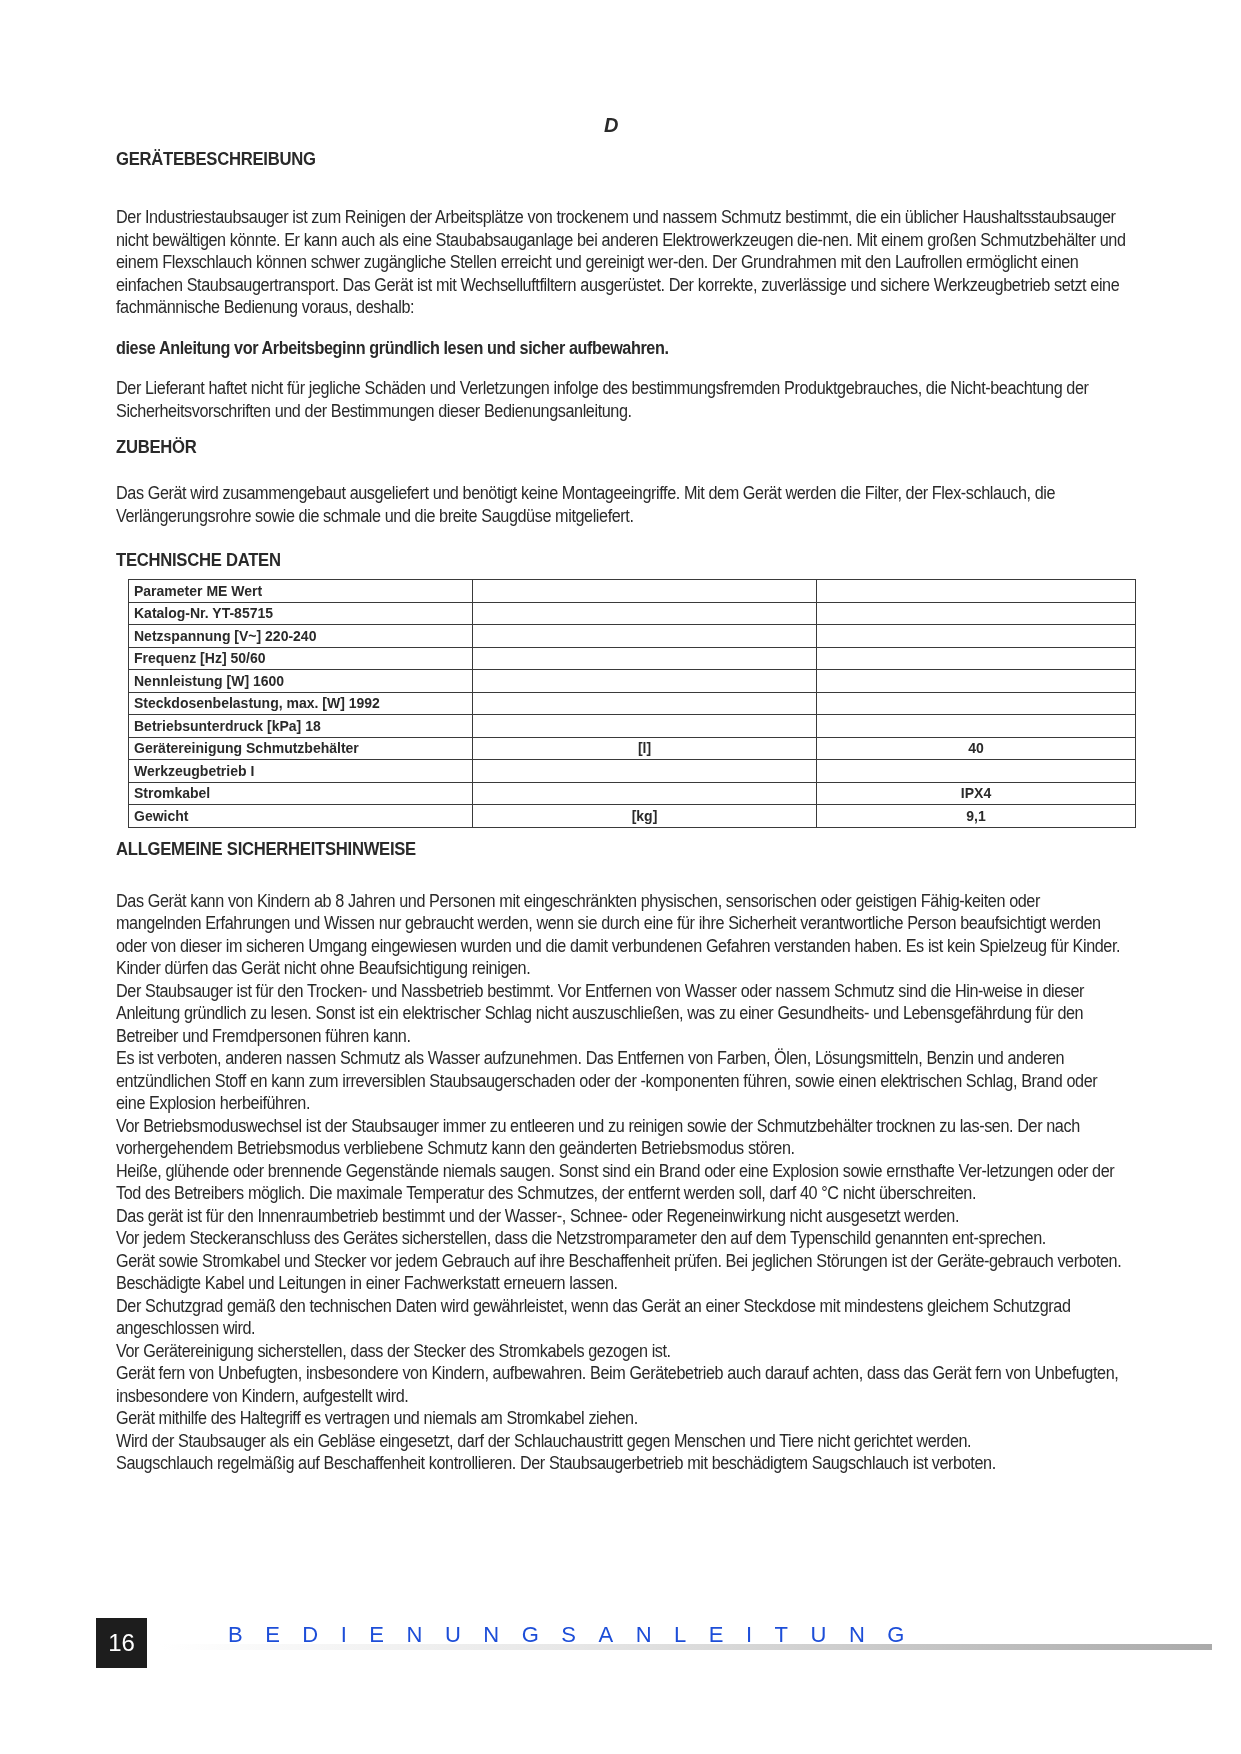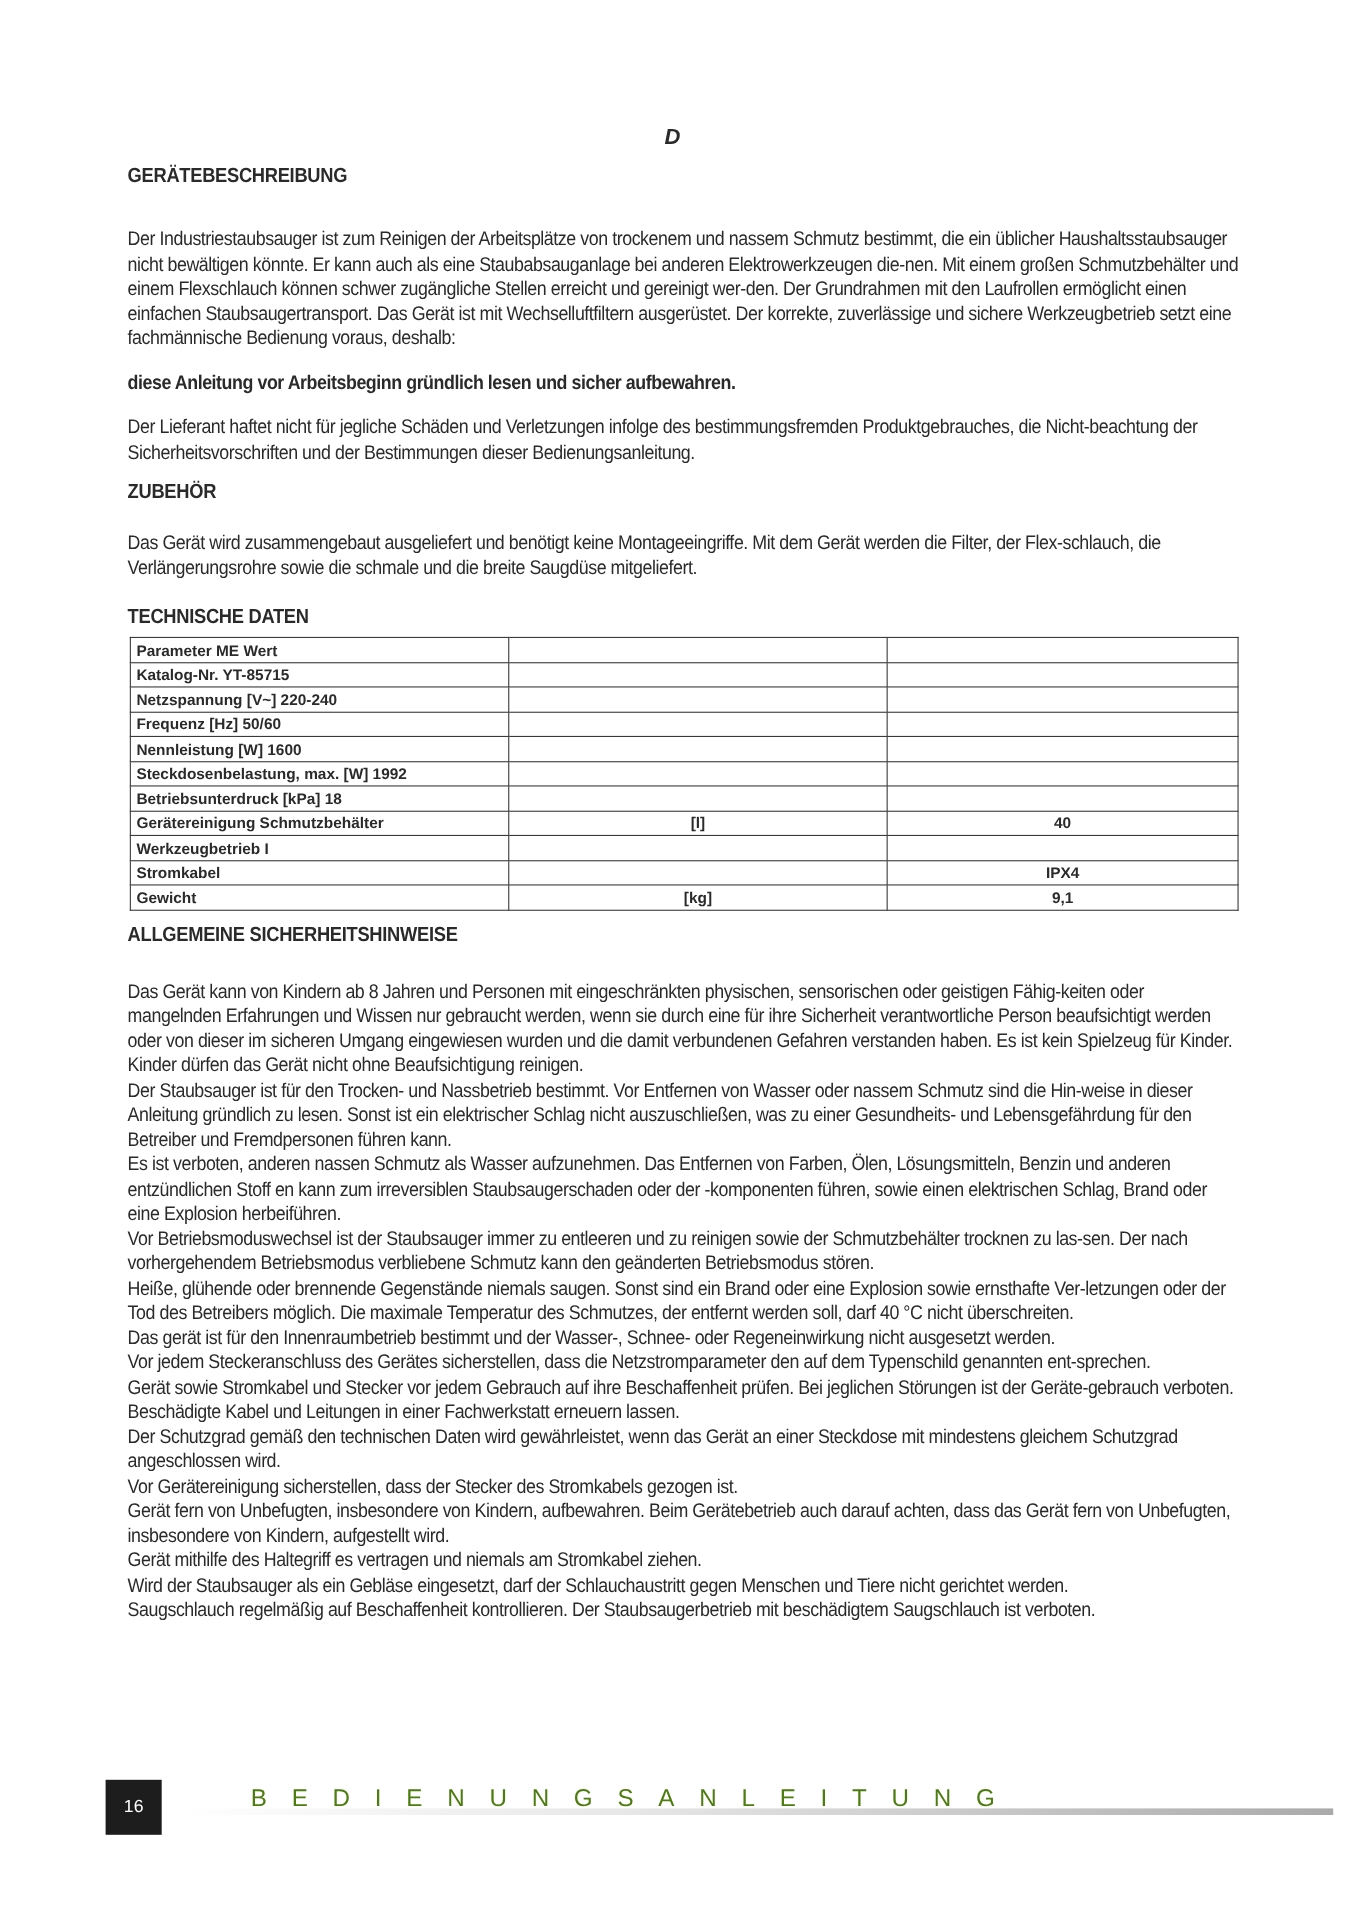--- a/index.html
+++ b/index.html
@@ -3,29 +3,29 @@
 <meta charset="utf-8">
 <style>
   html, body { margin: 0; padding: 0; background: #ffffff; }
   body { width: 1241px; height: 1754px; position: relative; overflow: hidden;
          font-family: "Liberation Sans", sans-serif; color: #2a2a2a; }
   .lang { position: absolute; left: 604px; top: 114px; font-size: 20px; font-weight: bold; font-style: italic; }
   .content { position: absolute; left: 116px; top: 148px; width: 1012px; }
   h2 { font-size: 18.5px; font-weight: bold; margin: 0; letter-spacing: -0.3px; transform: scaleX(0.9); transform-origin: left; }
   p { margin: 0; font-size: 18px; line-height: 22.5px; letter-spacing: -0.45px; transform-origin: left; }
   .cond { display: block; width: 111%; transform: scaleX(0.9); transform-origin: left; }
-  table { border-collapse: collapse; width: 1008px; margin-left: 2px; font-size: 14px; }
+  table { border-collapse: collapse; width: 1008px; margin-left: 12px; font-size: 14px; }
   td { border: 1.5px solid #3a3a3a; height: 21.5px; padding: 0 5px; vertical-align: middle; font-weight: bold; }
   td.c1 { width: 333px; } td.c2 { width: 333px; text-align: center; } td.c3 { text-align: center; }
   .th { font-weight: bold; }
   .footer-box { position: absolute; left: 96px; top: 1618px; width: 51px; height: 50px; background: #1d1d1d;
-                color: #fff; font-size: 16px; display: flex; align-items: center; justify-content: center; }
+                color: #fff; font-size: 24px; display: flex; align-items: center; justify-content: center; }
   .footer-bar { position: absolute; left: 160px; top: 1644px; width: 1052px; height: 6px;
                 background: linear-gradient(to right, #ffffff 0%, #e6e6e6 40%, #aaaaaa 100%); }
-  .footer-title { position: absolute; left: 228px; top: 1622px; font-size: 22px; letter-spacing: 22.5px; color: #4d7c0f; }
+  .footer-title { position: absolute; left: 228px; top: 1622px; font-size: 22px; letter-spacing: 22.5px; color: #1d4ed8; }
 </style>
 </head>
 <body>
 
 <div class="lang">D</div>
 
 <div class="content">
   <h2>GERÄTEBESCHREIBUNG</h2>
   <div style="height:36px"></div>
   <p>

